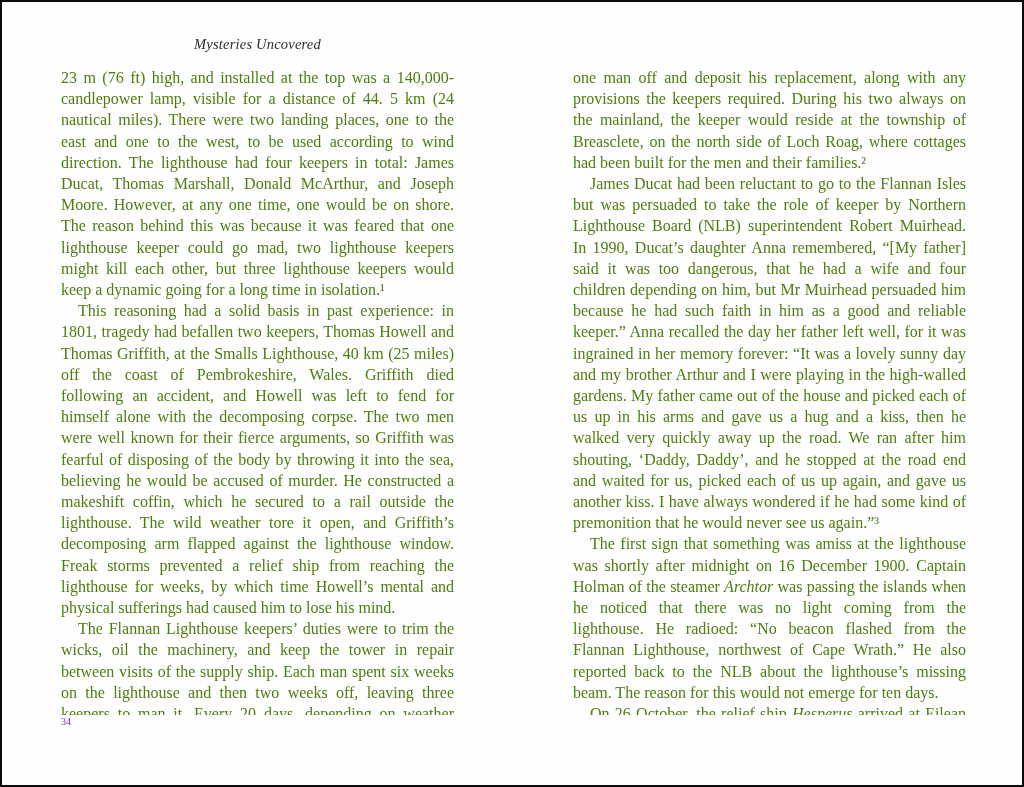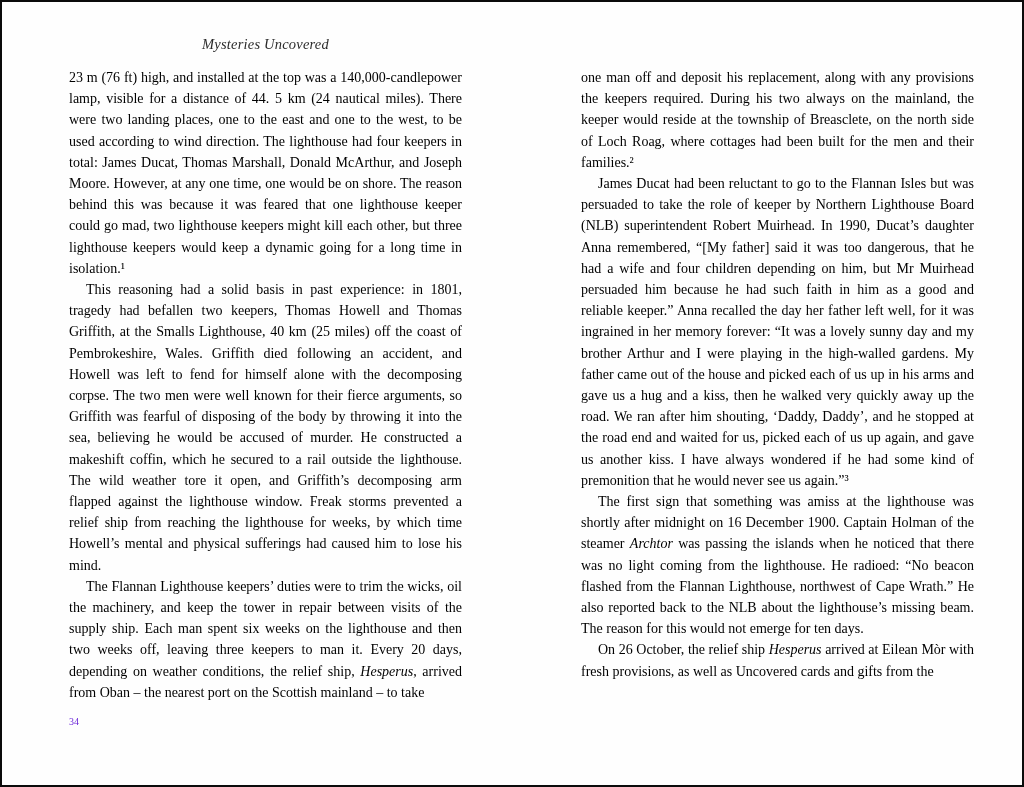--- a/index.html
+++ b/index.html
@@ -15,21 +15,20 @@
     background: #fefefe;
     border: 2px solid #0b0b0b;
     overflow: hidden;
     font-family: "Liberation Serif", serif;
     color: #222222;
   }
   .page {
     position: absolute;
     top: 0;
     height: 100%;
-    margin-left: 8px;
   }
   .page-left  { left: 59px;  width: 393px; }
   .page-right { left: 571px; width: 393px; }
   .running-head {
     position: absolute;
     top: 34px;
     left: 0;
     width: 100%;
     text-align: center;
     font-style: italic;
@@ -39,23 +38,23 @@
     white-space: nowrap;
   }
   .body-text {
     position: absolute;
     top: 65px;
     left: 0;
     width: 100%;
     max-height: 648px;
     overflow: hidden;
     text-align: justify;
-    font-size: 14px;
+    font-size: 16px;
     line-height: 21.2px;
-    color: #000000;
+    color: #4d7c0f;
     hyphens: none;
   }
   .para {
     margin: 0;
     padding: 0;
   }
   .para.indent { text-indent: 17px; }
   .para i { font-style: italic; }
   .page-number {
     position: absolute;

